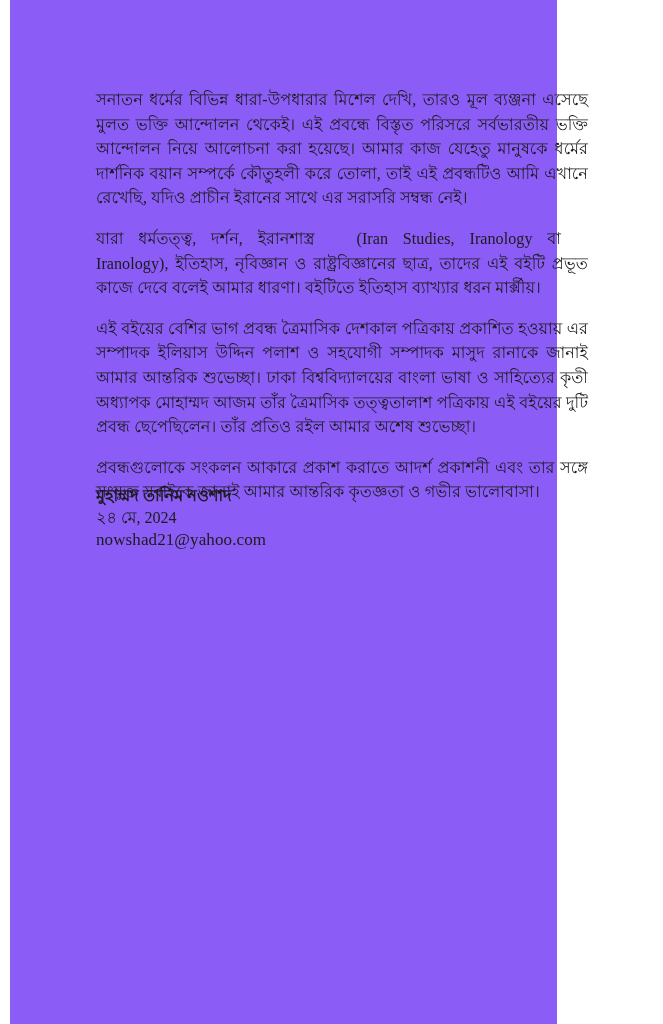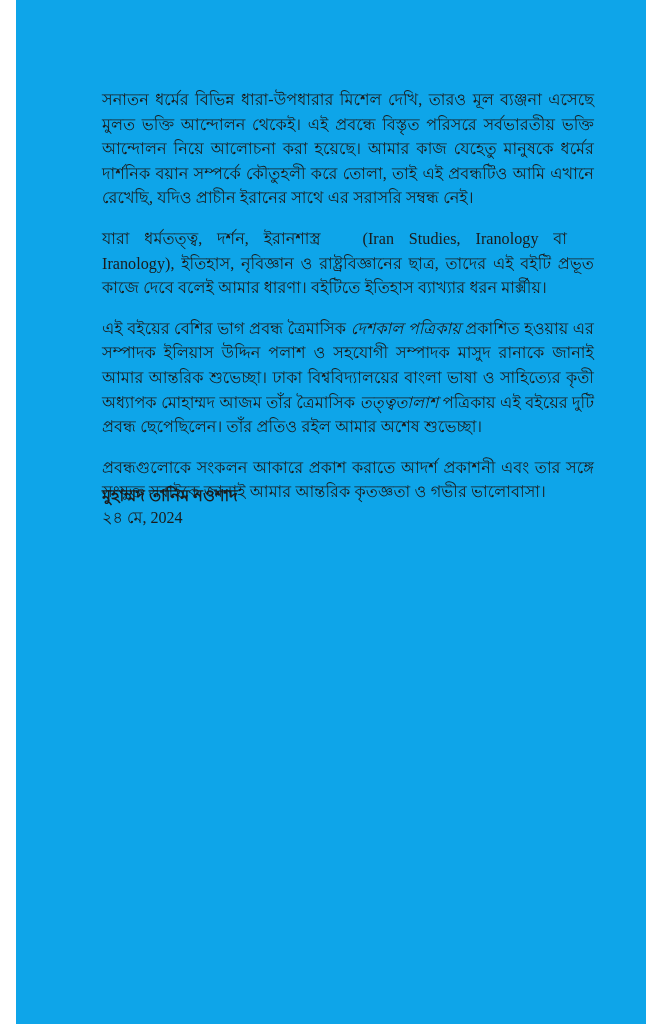--- a/index.html
+++ b/index.html
@@ -14,24 +14,24 @@
     position: relative;
     overflow: hidden;
     font-family: "Liberation Serif", "DejaVu Serif", serif;
     color: #1b1b1b;
     -webkit-font-smoothing: antialiased;
   }
 
   .page {
     position: absolute;
     top: 0;
-    left: 16px;
-    width: 630px;
+    left: 10px;
+    width: 547px;
     height: 1024px;
-    background: #0ea5e9;
+    background: #8b5cf6;
   }
 
   .content {
     position: absolute;
     left: 86px;
     top: 88px;
     width: 492px;
   }
 
   .para {
@@ -43,21 +43,20 @@
     letter-spacing: 0.05px;
     word-spacing: 0.2px;
     color: #1b1b1b;
   }
 
   .para:last-of-type {
     margin-bottom: 12px;
   }
 
   .para .title-italic {
-    font-style: italic;
   }
 
   .para .latin {
     font-family: "Liberation Serif", "DejaVu Serif", serif;
     margin-left: 27px;
   }
 
   .signature {
     position: absolute;
     left: 86px;
@@ -104,15 +103,16 @@
 
     <p class="para">
       <span>প্রবন্ধগুলোকে সংকলন আকারে প্রকাশ করাতে আদর্শ প্রকাশনী এবং তার সঙ্গে সংযুক্ত সবাইকে জানাই আমার আন্তরিক কৃতজ্ঞতা ও গভীর ভালোবাসা।</span>
     </p>
 
   </div>
 
   <div class="signature">
     <div class="sig-line sig-name">মুহাম্মদ তানিম নওশাদ</div>
     <div class="sig-line">২৪ মে, 2024</div>
+    <div class="sig-line sig-email">nowshad21@yahoo.com</div>
   </div>
 
 </div>
 
 </body></html>

